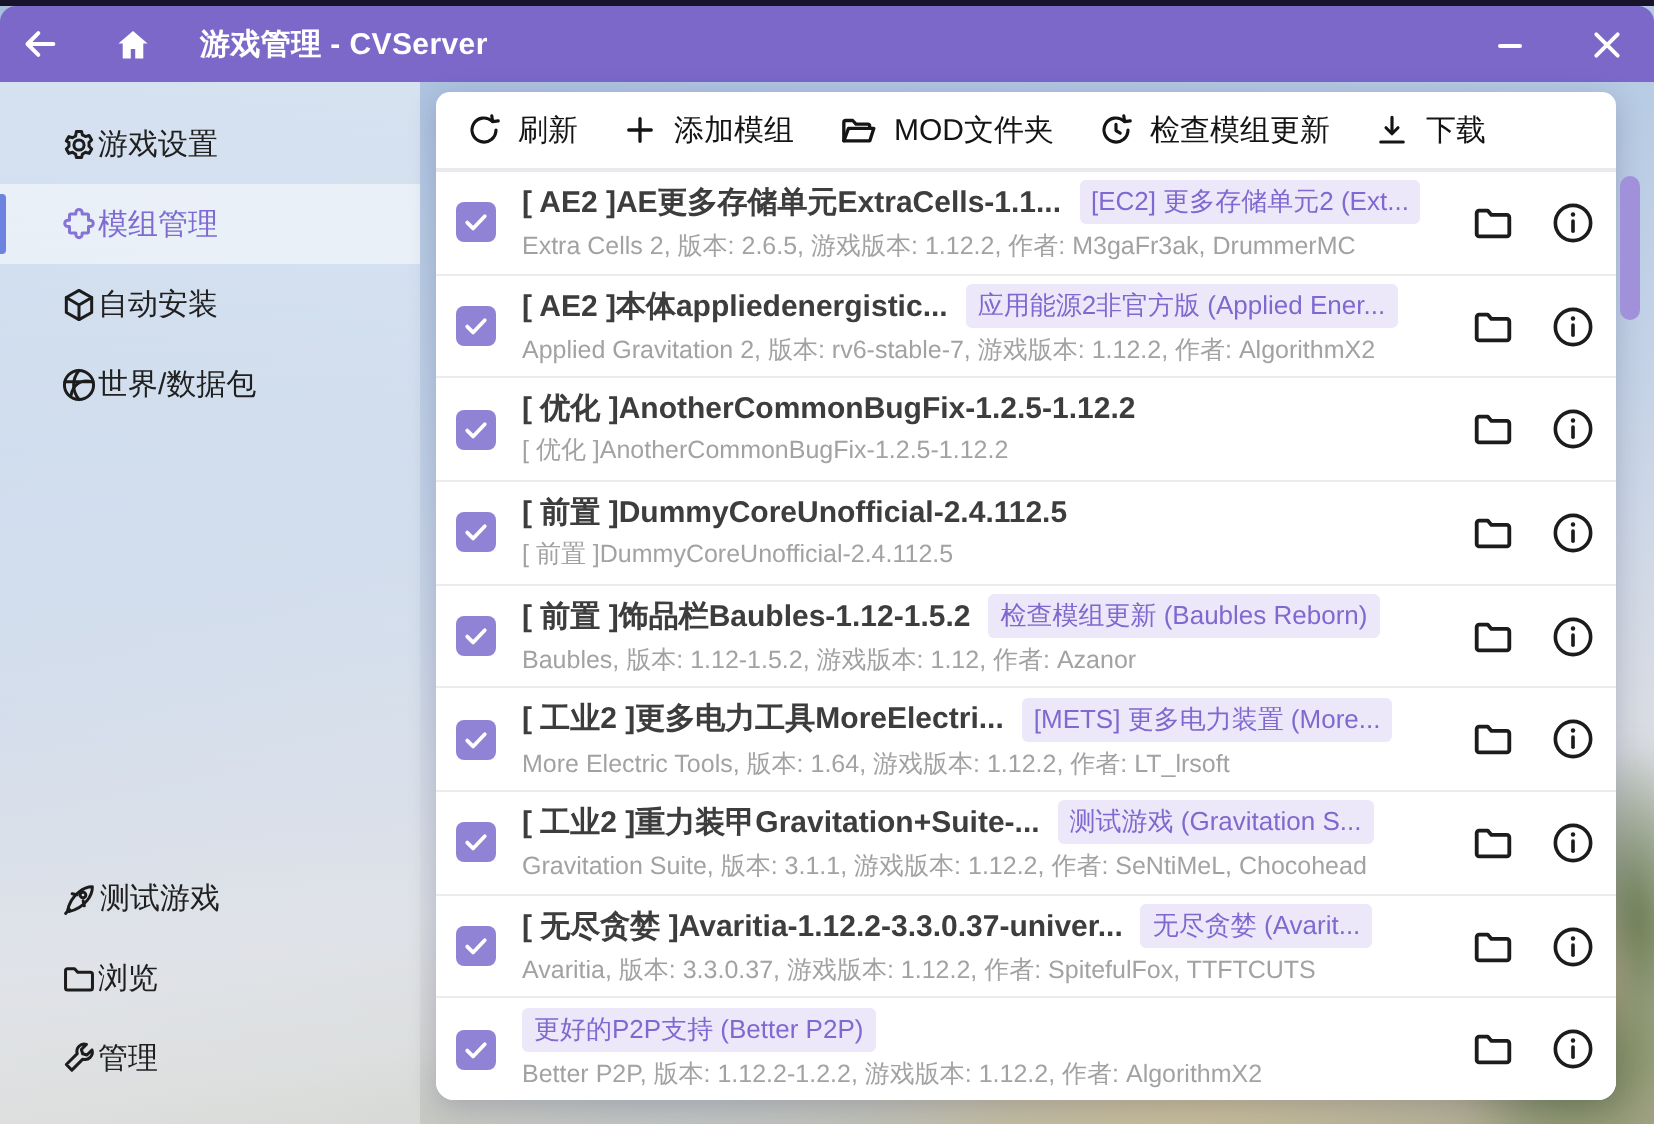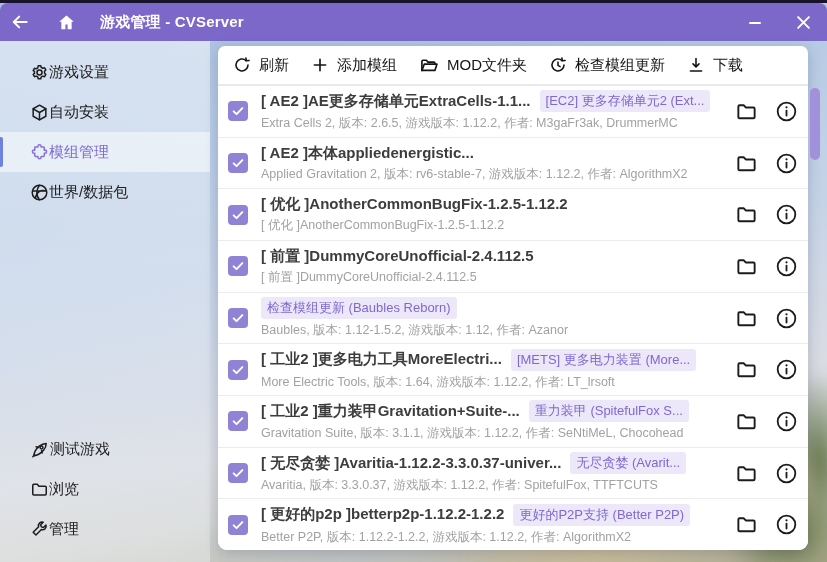--- a/index.html
+++ b/index.html
@@ -151,37 +151,37 @@
   <div class="side-item">
     <span class="icon-slot">
           <svg width="19" height="19" viewBox="0 0 24 24" fill="none" stroke-linecap="round" stroke-linejoin="round" stroke="#1c1c1c" stroke-width="1.9">
             <path d="M10.4 3.4h3.2l.6 2.3c.7.2 1.3.6 1.9 1l2.3-.7 1.6 2.8-1.7 1.7c.1.8.1 1.5 0 2.3l1.7 1.7-1.6 2.8-2.3-.7c-.6.4-1.2.8-1.9 1l-.6 2.3h-3.2l-.6-2.3c-.7-.2-1.3-.6-1.9-1l-2.3.7-1.6-2.8 1.7-1.7c-.1-.8-.1-1.5 0-2.3L4 9.5l1.6-2.8 2.3.7c.6-.4 1.2-.8 1.9-1z"></path>
             <circle cx="12" cy="12" r="3.2"></circle>
           </svg>
         </span>
     <span class="side-label">游戏设置</span>
   </div>
 
+  <div class="side-item active">
+    <span class="icon-slot">
+          <svg width="19" height="19" viewBox="0 0 24 24" fill="none" stroke-linecap="round" stroke-linejoin="round" stroke="#8773d6" stroke-width="1.9">
+            <path d="M10 4.2a2 2 0 1 1 4 0V5h3.2c.5 0 .8.3.8.8V9h1a2 2 0 1 1 0 4h-1v3.2c0 .5-.3.8-.8.8H14v1a2 2 0 1 1-4 0v-1H6.8c-.5 0-.8-.3-.8-.8V13H5a2 2 0 1 1 0-4h1V5.8c0-.5.3-.8.8-.8H10z"></path>
+          </svg>
+        </span>
+    <span class="side-label">模组管理</span>
+  </div>
+
   <div class="side-item">
     <span class="icon-slot">
           <svg width="19" height="19" viewBox="0 0 24 24" fill="none" stroke-linecap="round" stroke-linejoin="round" stroke="#1c1c1c" stroke-width="1.9">
             <path d="M12 2.8 20 7.3v9.4L12 21.2 4 16.7V7.3z"></path>
             <path d="M12 21.2V12M12 12 4 7.3M12 12l8-4.7"></path>
           </svg>
         </span>
     <span class="side-label">自动安装</span>
-  </div>
-
-  <div class="side-item active">
-    <span class="icon-slot">
-          <svg width="19" height="19" viewBox="0 0 24 24" fill="none" stroke-linecap="round" stroke-linejoin="round" stroke="#8773d6" stroke-width="1.9">
-            <path d="M10 4.2a2 2 0 1 1 4 0V5h3.2c.5 0 .8.3.8.8V9h1a2 2 0 1 1 0 4h-1v3.2c0 .5-.3.8-.8.8H14v1a2 2 0 1 1-4 0v-1H6.8c-.5 0-.8-.3-.8-.8V13H5a2 2 0 1 1 0-4h1V5.8c0-.5.3-.8.8-.8H10z"></path>
-          </svg>
-        </span>
-    <span class="side-label">模组管理</span>
   </div>
 
   <div class="side-item">
     <span class="icon-slot">
           <svg width="19" height="19" viewBox="0 0 24 24" fill="none" stroke-linecap="round" stroke-linejoin="round" stroke="#1c1c1c" stroke-width="1.9">
             <circle cx="12" cy="12" r="9.2"></circle>
             <path d="M3.2 10h17.6M7 18.5c1.2-7 6.5-10.5 13.6-8.3"></path>
             <path d="M12 2.8c-4.5 5.5-4.5 13 0 18.4"></path>
           </svg>
         </span>
@@ -305,20 +305,21 @@
 
   <div class="mod-row">
     <span class="chk">
       <svg width="14" height="14" viewBox="0 0 24 24" fill="none" stroke="#fff" stroke-width="3.2" stroke-linecap="round" stroke-linejoin="round">
               <path d="M4.5 12.5l5 5 10-10.5"></path>
             </svg>
     </span>
     <div class="mod-main">
       <div class="mod-top">
         <span class="mod-title">[ AE2 ]本体appliedenergistic...</span>
+        <span class="mod-tag">应用能源2非官方版 (Applied Ener...</span>
       </div>
       <div class="mod-sub">Applied Gravitation 2, 版本: rv6-stable-7, 游戏版本: 1.12.2, 作者: AlgorithmX2</div>
     </div>
     <div class="row-icons">
       <span class="ibtn">
         <svg width="23" height="23" viewBox="0 0 24 24" fill="none" stroke="#1c1c1c" stroke-width="2" stroke-linejoin="round">
                 <path d="M3.5 6.8c0-.7.6-1.3 1.3-1.3h4.4l2 2.3h8c.7 0 1.3.6 1.3 1.3v8.6c0 .7-.6 1.3-1.3 1.3H4.8c-.7 0-1.3-.6-1.3-1.3z"></path>
               </svg>
       </span>
       <span class="ibtn">
@@ -390,20 +391,21 @@
   </div>
 
   <div class="mod-row">
     <span class="chk">
       <svg width="14" height="14" viewBox="0 0 24 24" fill="none" stroke="#fff" stroke-width="3.2" stroke-linecap="round" stroke-linejoin="round">
               <path d="M4.5 12.5l5 5 10-10.5"></path>
             </svg>
     </span>
     <div class="mod-main">
       <div class="mod-top">
+        <span class="mod-title">[ 前置 ]饰品栏Baubles-1.12-1.5.2</span>
         <span class="mod-tag">检查模组更新 (Baubles Reborn)</span>
       </div>
       <div class="mod-sub">Baubles, 版本: 1.12-1.5.2, 游戏版本: 1.12, 作者: Azanor</div>
     </div>
     <div class="row-icons">
       <span class="ibtn">
         <svg width="23" height="23" viewBox="0 0 24 24" fill="none" stroke="#1c1c1c" stroke-width="2" stroke-linejoin="round">
                 <path d="M3.5 6.8c0-.7.6-1.3 1.3-1.3h4.4l2 2.3h8c.7 0 1.3.6 1.3 1.3v8.6c0 .7-.6 1.3-1.3 1.3H4.8c-.7 0-1.3-.6-1.3-1.3z"></path>
               </svg>
       </span>
@@ -448,21 +450,21 @@
 
   <div class="mod-row">
     <span class="chk">
       <svg width="14" height="14" viewBox="0 0 24 24" fill="none" stroke="#fff" stroke-width="3.2" stroke-linecap="round" stroke-linejoin="round">
               <path d="M4.5 12.5l5 5 10-10.5"></path>
             </svg>
     </span>
     <div class="mod-main">
       <div class="mod-top">
         <span class="mod-title">[ 工业2 ]重力装甲Gravitation+Suite-...</span>
-        <span class="mod-tag">重力装甲 (SpitefulFox S...</span>
+        <span class="mod-tag">测试游戏 (Gravitation S...</span>
       </div>
       <div class="mod-sub">Gravitation Suite, 版本: 3.1.1, 游戏版本: 1.12.2, 作者: SeNtiMeL, Chocohead</div>
     </div>
     <div class="row-icons">
       <span class="ibtn">
         <svg width="23" height="23" viewBox="0 0 24 24" fill="none" stroke="#1c1c1c" stroke-width="2" stroke-linejoin="round">
                 <path d="M3.5 6.8c0-.7.6-1.3 1.3-1.3h4.4l2 2.3h8c.7 0 1.3.6 1.3 1.3v8.6c0 .7-.6 1.3-1.3 1.3H4.8c-.7 0-1.3-.6-1.3-1.3z"></path>
               </svg>
       </span>
       <span class="ibtn">
@@ -505,21 +507,20 @@
   </div>
 
   <div class="mod-row">
     <span class="chk">
       <svg width="14" height="14" viewBox="0 0 24 24" fill="none" stroke="#fff" stroke-width="3.2" stroke-linecap="round" stroke-linejoin="round">
               <path d="M4.5 12.5l5 5 10-10.5"></path>
             </svg>
     </span>
     <div class="mod-main">
       <div class="mod-top">
-        <span class="mod-title">[ 更好的p2p ]betterp2p-1.12.2-1.2.2</span>
         <span class="mod-tag">更好的P2P支持 (Better P2P)</span>
       </div>
       <div class="mod-sub">Better P2P, 版本: 1.12.2-1.2.2, 游戏版本: 1.12.2, 作者: AlgorithmX2</div>
     </div>
     <div class="row-icons">
       <span class="ibtn">
         <svg width="23" height="23" viewBox="0 0 24 24" fill="none" stroke="#1c1c1c" stroke-width="2" stroke-linejoin="round">
                 <path d="M3.5 6.8c0-.7.6-1.3 1.3-1.3h4.4l2 2.3h8c.7 0 1.3.6 1.3 1.3v8.6c0 .7-.6 1.3-1.3 1.3H4.8c-.7 0-1.3-.6-1.3-1.3z"></path>
               </svg>
       </span>

